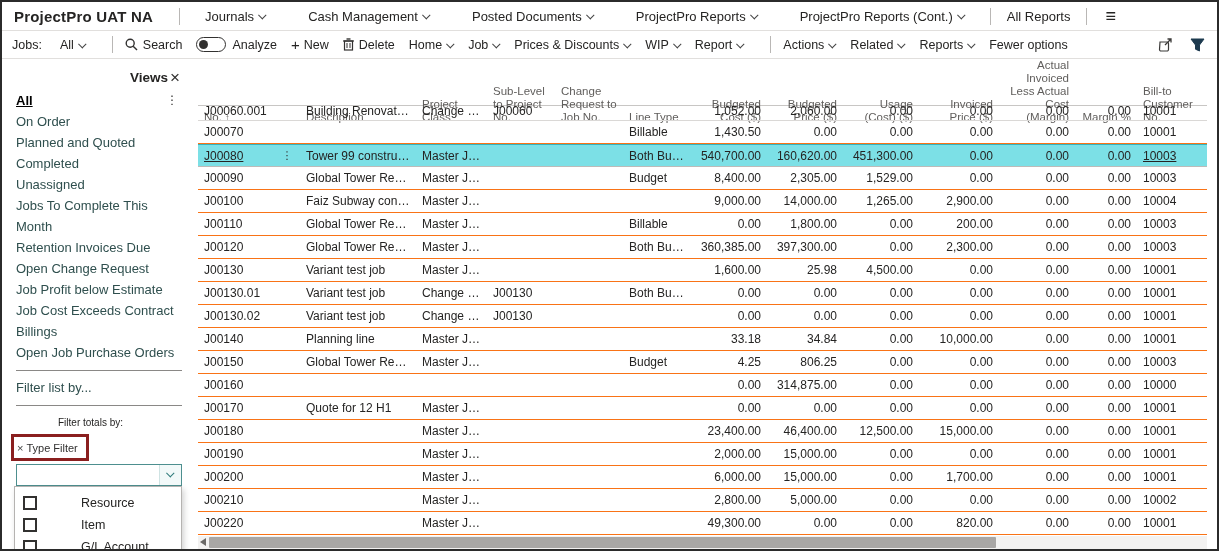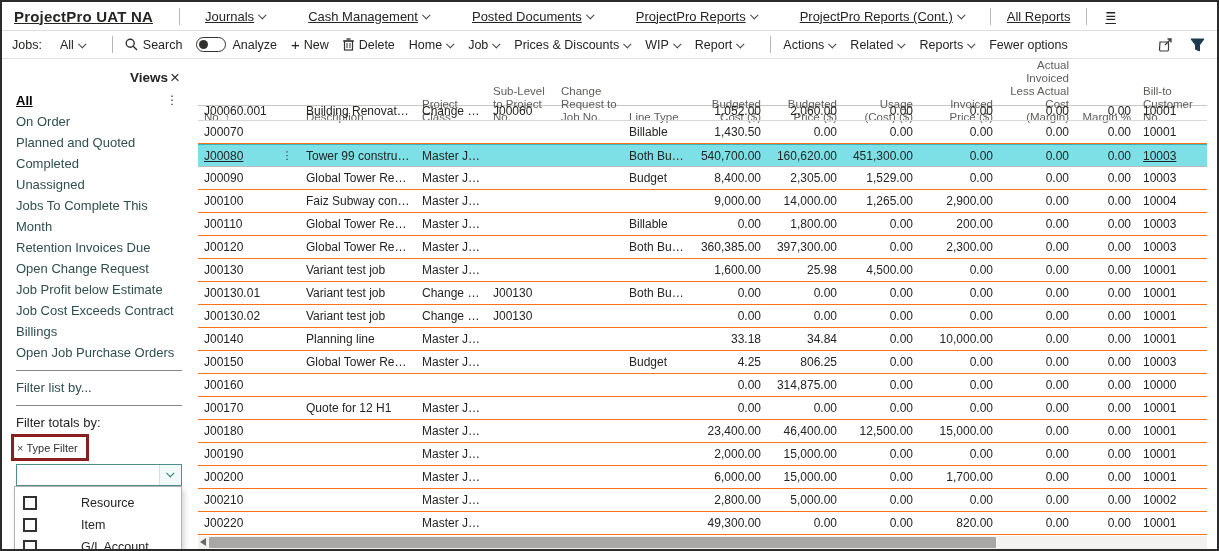--- a/index.html
+++ b/index.html
@@ -1,21 +1,21 @@
 <!DOCTYPE html>
 <html><head>
 <meta charset="utf-8">
 <style>
   * { box-sizing: border-box; margin: 0; padding: 0; }
   html,body { width: 1219px; height: 551px; }
   body { font-family: "Liberation Sans", sans-serif; background:#fff; color:#252423; }
   .window { position:relative; width:1219px; height:551px; border:2px solid #2b2b2b; background:#fff; display:flex; flex-direction:column; overflow:hidden; }
 
   
-  .topbar { height:29px; flex:0 0 29px; display:flex; align-items:center; padding:0 14px 0 12px; border-bottom:1px solid #e1dfdd;text-decoration:underline; }
+  .topbar { height:29px; flex:0 0 29px; display:flex; align-items:center; padding:0 14px 0 12px; border-bottom:1px solid #e1dfdd; }
   .app-title { font-size:15px; font-weight:bold; letter-spacing:.2px; margin-right:14px; white-space:nowrap; }
   .vdiv { width:1px; height:17px; background:#b9b7b5; margin:0 12px; flex:0 0 1px; }
   .topmenu { display:flex; align-items:center; gap:16px; }
   .topmenu .menu-item { font-size:13px; padding:0 13px; white-space:nowrap; cursor:pointer; display:flex; align-items:center; }
   .chev { display:inline-block; width:6px; height:6px; border-left:1.4px solid #444; border-bottom:1.4px solid #444; transform:rotate(-45deg) translateY(-1px); margin-left:6px; }
   .all-reports { font-size:13px; padding:0 4px; white-space:nowrap; }
   .hamburger { font-size:18px; font-weight:bold; padding:0 6px; line-height:1; }
 
   
   .toolbar { height:28px; flex:0 0 28px; display:flex; align-items:center; padding:0 12px 0 10px; border-bottom:1px solid #e1dfdd; font-size:12.5px;text-align:right; }
@@ -33,21 +33,21 @@
   
   .sidebar { width:190px; flex:0 0 190px; padding:10px 10px 0 14px; position:relative; }
   .views-head { display:flex; align-items:center; justify-content:flex-end; margin-bottom:4px; }
   .views-title { font-size:13.5px; font-weight:bold; }
   .close-x { font-size:17px; color:#323130; cursor:pointer; line-height:1; padding:0 2px; }
   .view-item { font-size:13px; color:#2f4f4e; line-height:21px; cursor:pointer; display:flex; align-items:center; justify-content:space-between; }
   .view-item.sel .vlabel { color:#000; font-weight:bold; text-decoration:underline; }
   .dots-v { color:#323130; font-size:12px; padding:0 4px; }
   .side-hr { border:0; border-top:1px solid #8a8886; margin:7px 0 6px 0; }
   .filter-list { font-size:13px; color:#2f4f4e; line-height:21px; cursor:pointer; }
-  .filter-totals { font-size:13px; color:#252423; line-height:21px; margin-top:2px; }
+  .filter-totals { font-size:10px; color:#252423; line-height:21px; margin-top:2px;margin-left:42px; }
   .red-box { border:3px solid #8a1f1f; }
   .tag-box { display:inline-block; padding:1px 8px 2px 3px; margin:1px 0 2px -5px; }
   .filter-tag { font-size:11px; color:#323130; white-space:nowrap; }
   .filter-tag .tag-x { font-size:11px; margin-right:3px; color:#444; }
   .combo { margin-top:1px; width:166px; height:22px; border:1px solid #4d8f8f; display:flex; background:#fff; }
   .combo input { flex:1; border:0; outline:none; font-size:12px; padding:0 4px; min-width:0; }
   .combo .combo-btn { width:22px; border-left:1px solid #cfe3e3; background:#f2f9f9; display:flex; align-items:center; justify-content:center; cursor:pointer; }
   .combo .combo-btn .chev { border-color:#2e7a7a; margin:0 0 2px 0; }
   .dropdown { width:168px; background:#fff; border:1px solid #b5b3b1; box-shadow:2px 3px 6px rgba(0,0,0,.18); margin-left:-2px; padding:5px 0 4px 0; }
   .opt { display:flex; align-items:center; font-size:12.5px; color:#252423; padding:4px 8px; cursor:pointer;gap:36px; }

